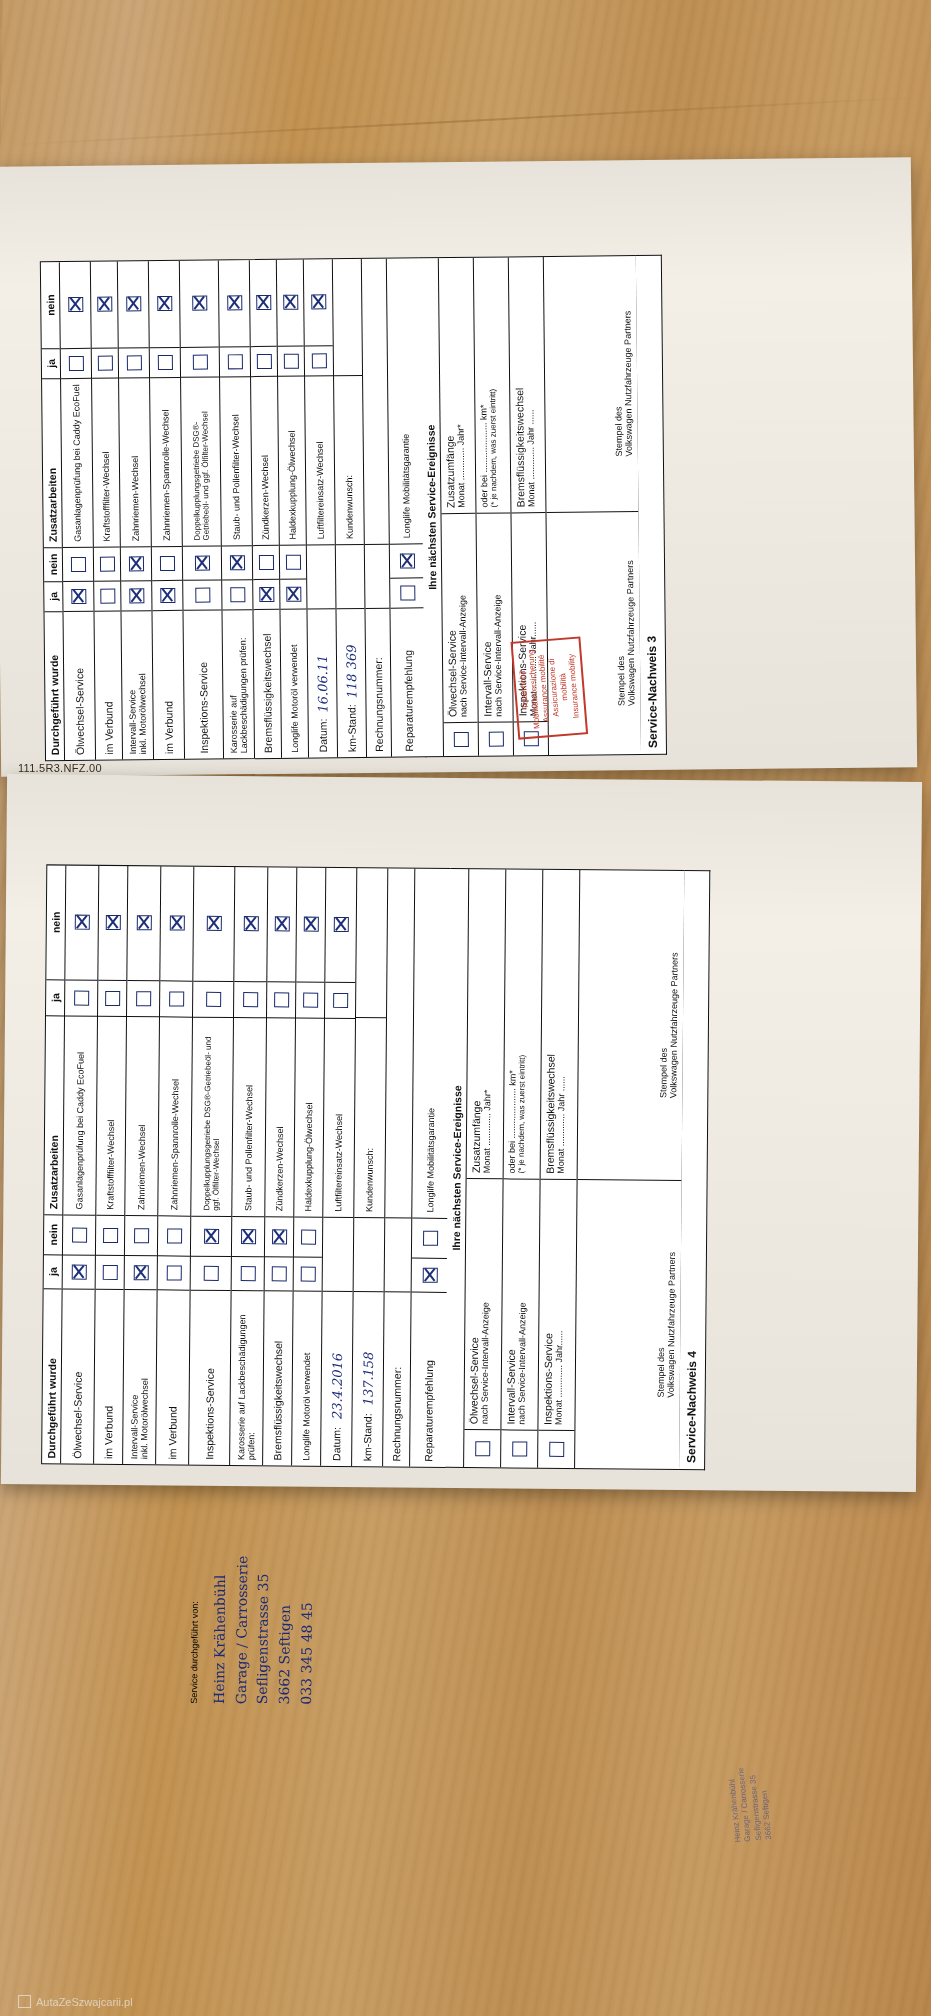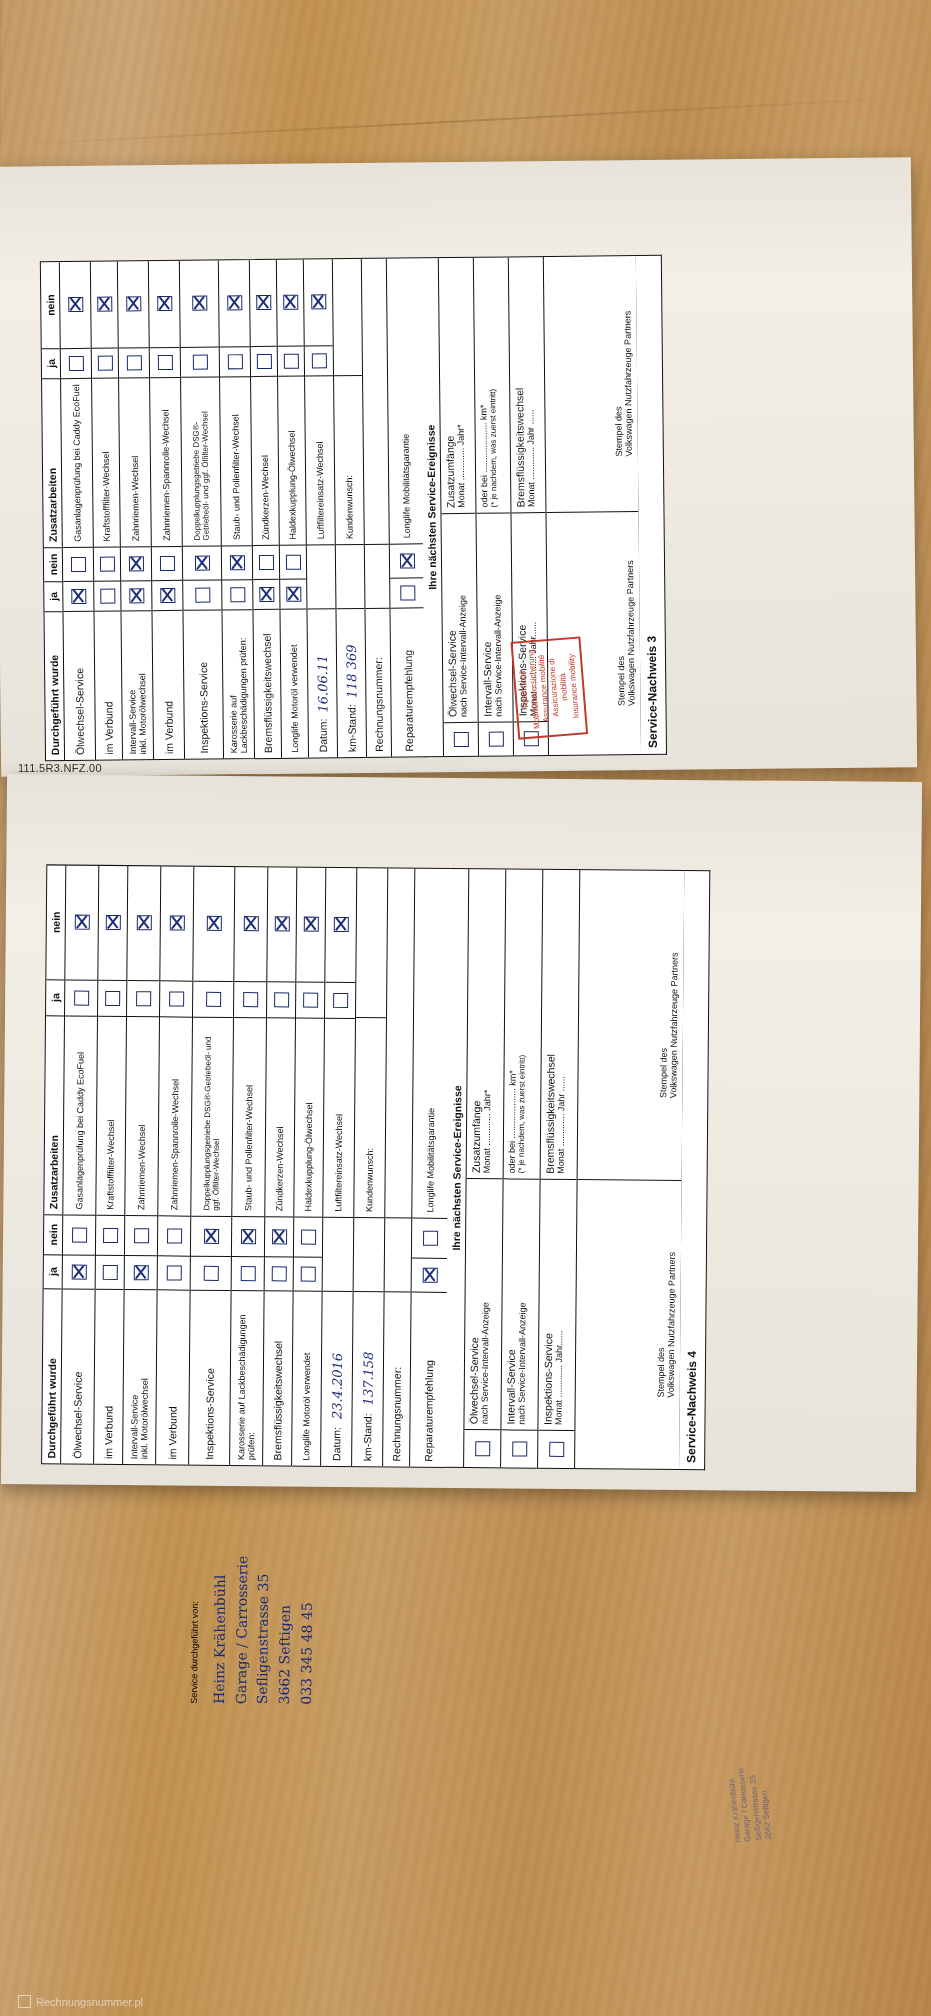--- a/index.html
+++ b/index.html
@@ -620,14 +620,14 @@
   <div class="stamp-blue" style="left:690px;top:980px;width:120px;transform:rotate(-90deg) rotate(-6deg);">
     <div>Heinz Krähenbühl</div>
     <div>Garage / Carrosserie</div>
     <div>Sefligenstrasse 35</div>
     <div>3662 Seftigen</div>
   </div>
 </div>
 
 <div class="wm">
   <span class="sq"></span>
-  <span>Rechnungsnummer.pl</span>
+  <span>AutaZeSzwajcarii.pl</span>
 </div>
 
 </body></html>

